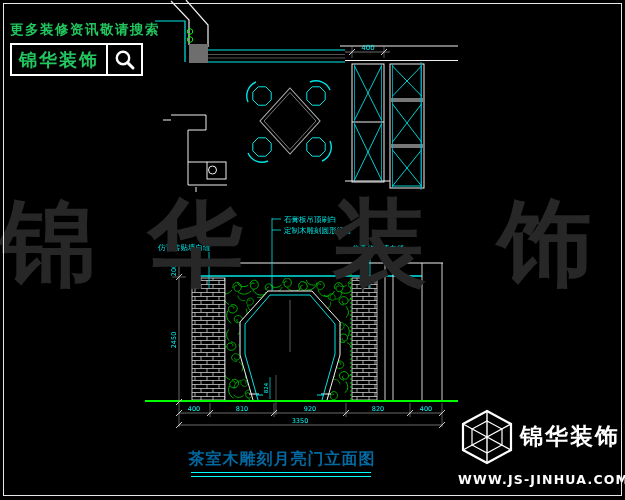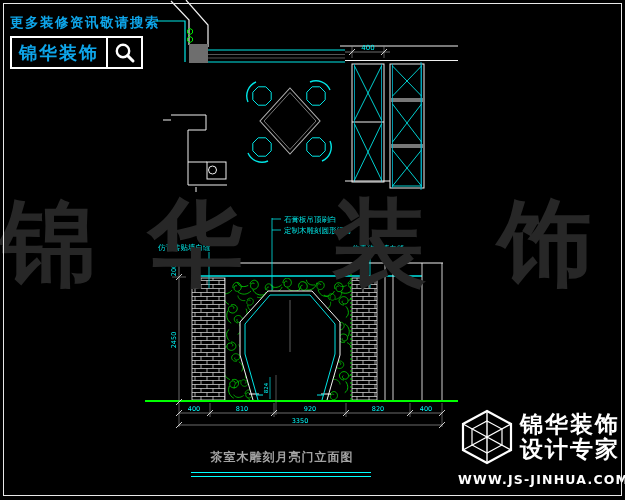--- a/index.html
+++ b/index.html
@@ -2,30 +2,30 @@
 <html><head>
 <meta charset="utf-8">
 <style>
   html,body{margin:0;padding:0;background:#000;}
   body{width:625px;height:500px;position:relative;overflow:hidden;
        font-family:"DejaVu Sans","Liberation Sans",sans-serif;}
   .abs{position:absolute;}
   
   .frame{left:3px;top:3px;width:617px;height:491px;border:1px solid #e8e8e8;pointer-events:none;}
   
-  .banner{left:10px;top:14px;color:#0ea5e9;}
+  .banner{left:10px;top:21px;color:#22c55e;}
   .banner .tagline{font-size:13.5px;font-weight:bold;letter-spacing:1.5px;white-space:nowrap;}
   .banner .brandrow{margin-top:4px;display:flex;align-items:stretch;border:2px solid #fff;width:max-content;}
   .banner .brandname{font-size:18px;font-weight:bold;letter-spacing:2px;padding:3px 7px 2px 7px;white-space:nowrap;}
   .banner .iconbox{border-left:2px solid #fff;width:33px;display:flex;align-items:center;justify-content:center;}
   
   .wm{font-size:95px;font-weight:bold;color:#272727;line-height:1;top:196px;user-select:none;}
   
-  .title{left:186px;top:449px;width:192px;text-align:center;color:#a3a3a3;
-         font-size:12px;font-weight:bold;letter-spacing:1px;white-space:nowrap;}
+  .title{left:186px;top:449px;width:192px;text-align:center;color:#0369a1;
+         font-size:16px;font-weight:bold;letter-spacing:1px;white-space:nowrap;}
   .title-underline{left:191px;top:472px;width:180px;height:3px;
          border-top:1px solid #00ffff;border-bottom:1px solid #00ffff;}
   
   .footer{left:458px;top:409px;width:164px;color:#fff;}
   .footer .row{display:flex;align-items:center;}
   .footer .btxt{margin-left:4px;}
   .footer .b1,.footer .b2{font-size:23px;font-weight:bold;letter-spacing:2px;line-height:1.1;white-space:nowrap;}
   .footer .site{font-size:12.5px;font-weight:bold;letter-spacing:1.2px;margin-top:7px;white-space:nowrap;}
   svg{display:block;}
 </style>
@@ -246,19 +246,18 @@
   <div class="row">
     <svg width="58" height="56" viewBox="0 0 58 56">
       <g fill="none" stroke="#fff" stroke-width="2.2">
         <polygon points="29,2 53,15 53,41 29,54 5,41 5,15"></polygon>
         <path d="M29,2 L29,28 M5,15 L29,28 M53,15 L29,28 M29,28 L29,54 M29,28 L5,41 M29,28 L53,41" stroke-width="1.4"></path>
         <polygon points="29,12 44,20 44,36 29,44 14,36 14,20" stroke-width="1.2"></polygon>
       </g>
     </svg>
     <div class="btxt">
       <div class="b1">锦华装饰</div>
-      <div class="b2">设计专家</div>
     </div>
   </div>
   <div class="site">WWW.JS-JINHUA.COM</div>
 </div>
 
 <div class="abs frame"></div>
 
 </body></html>

